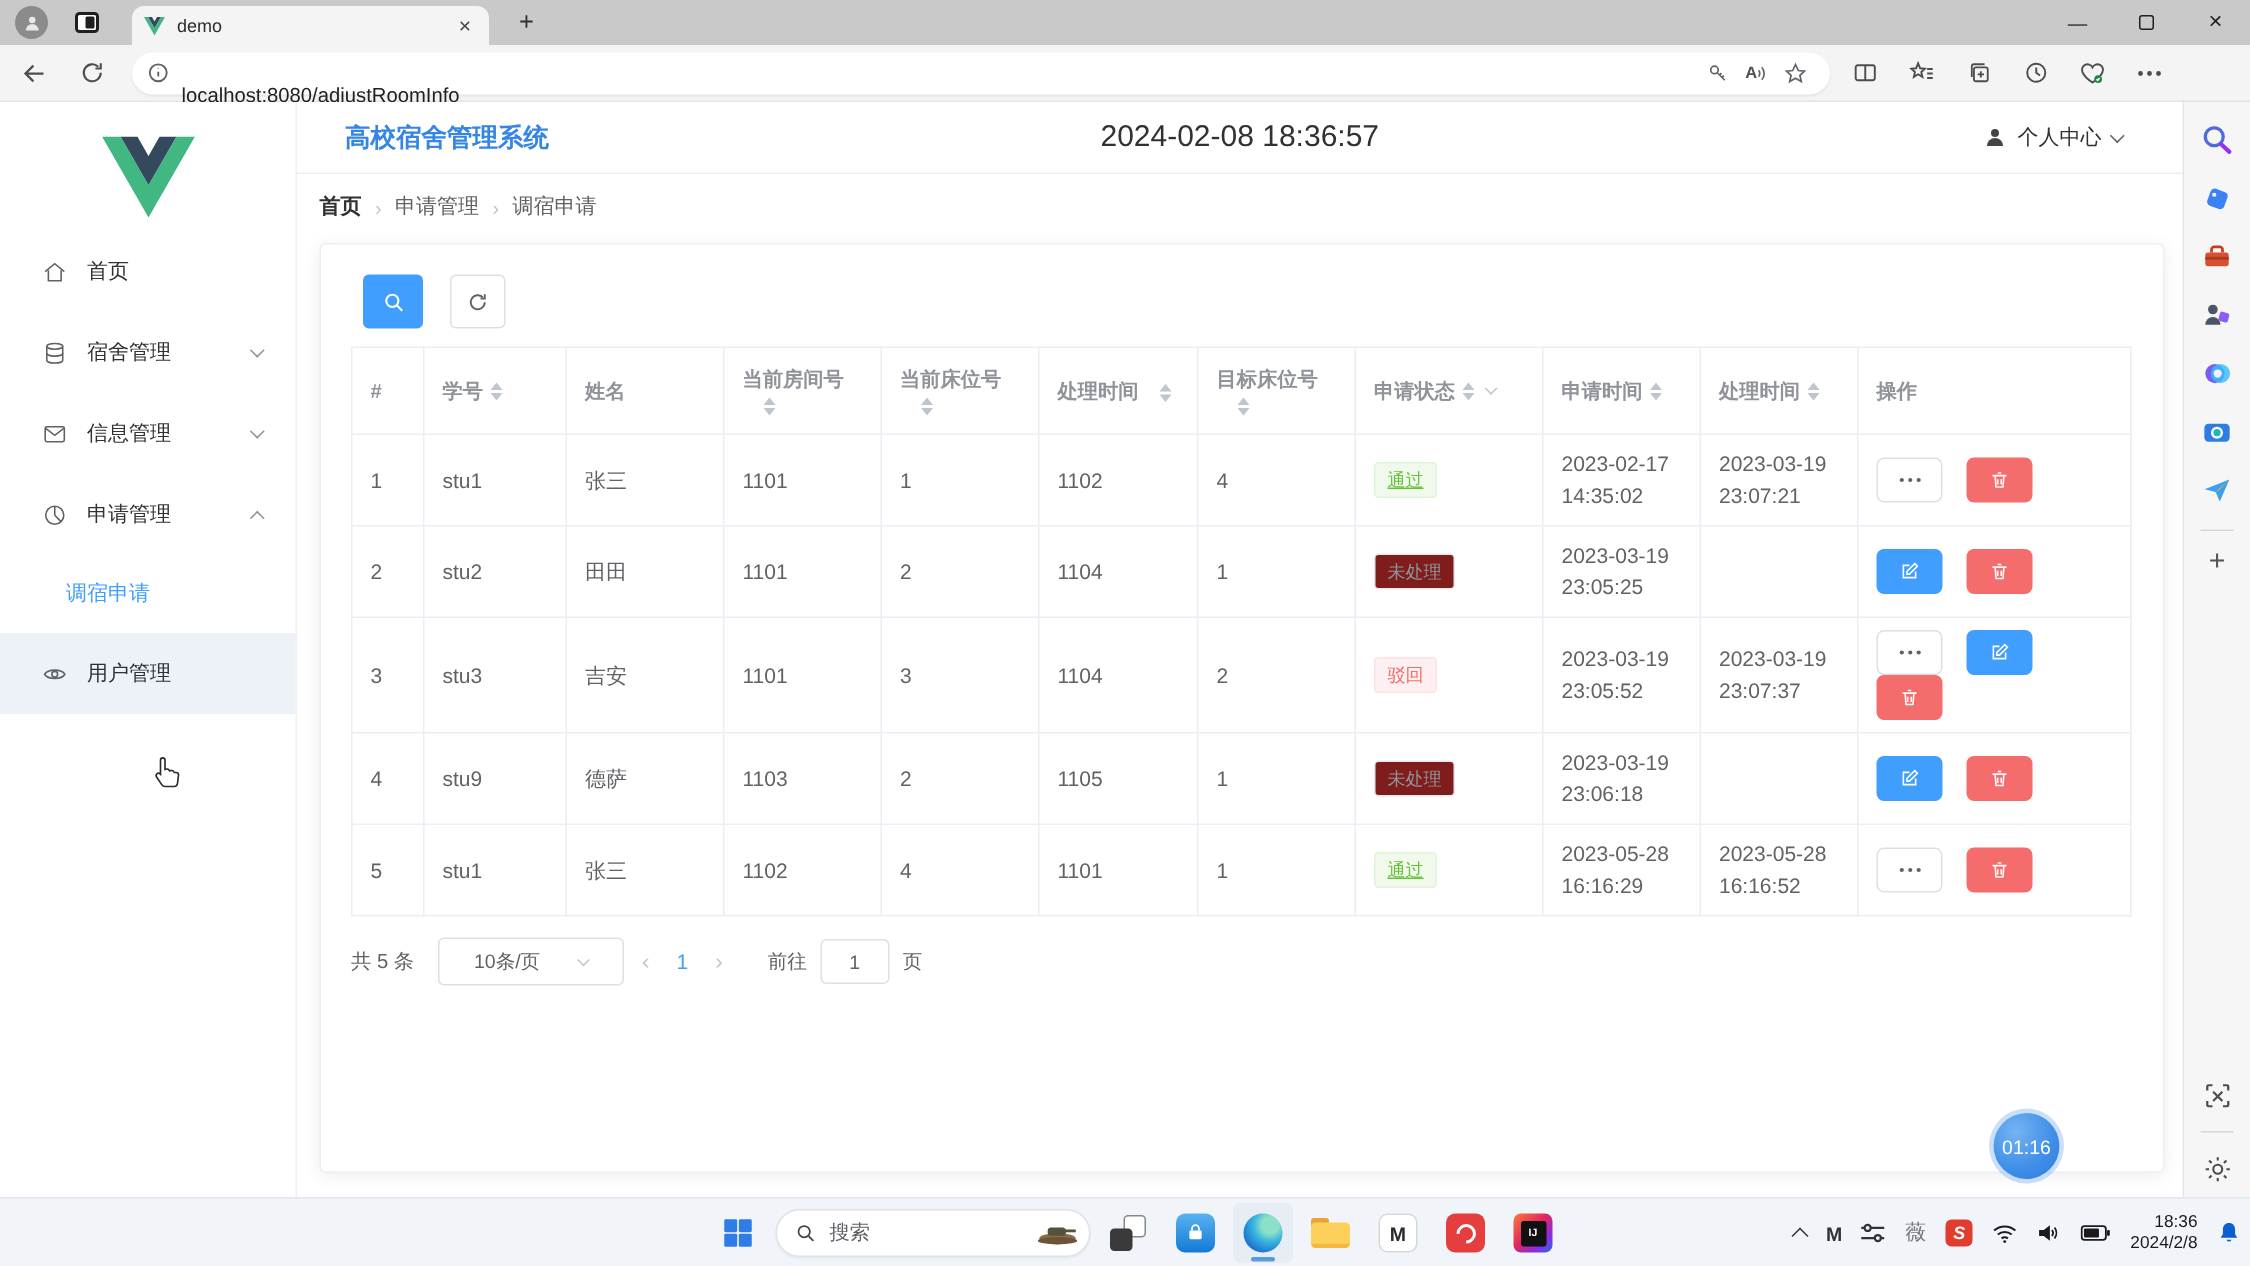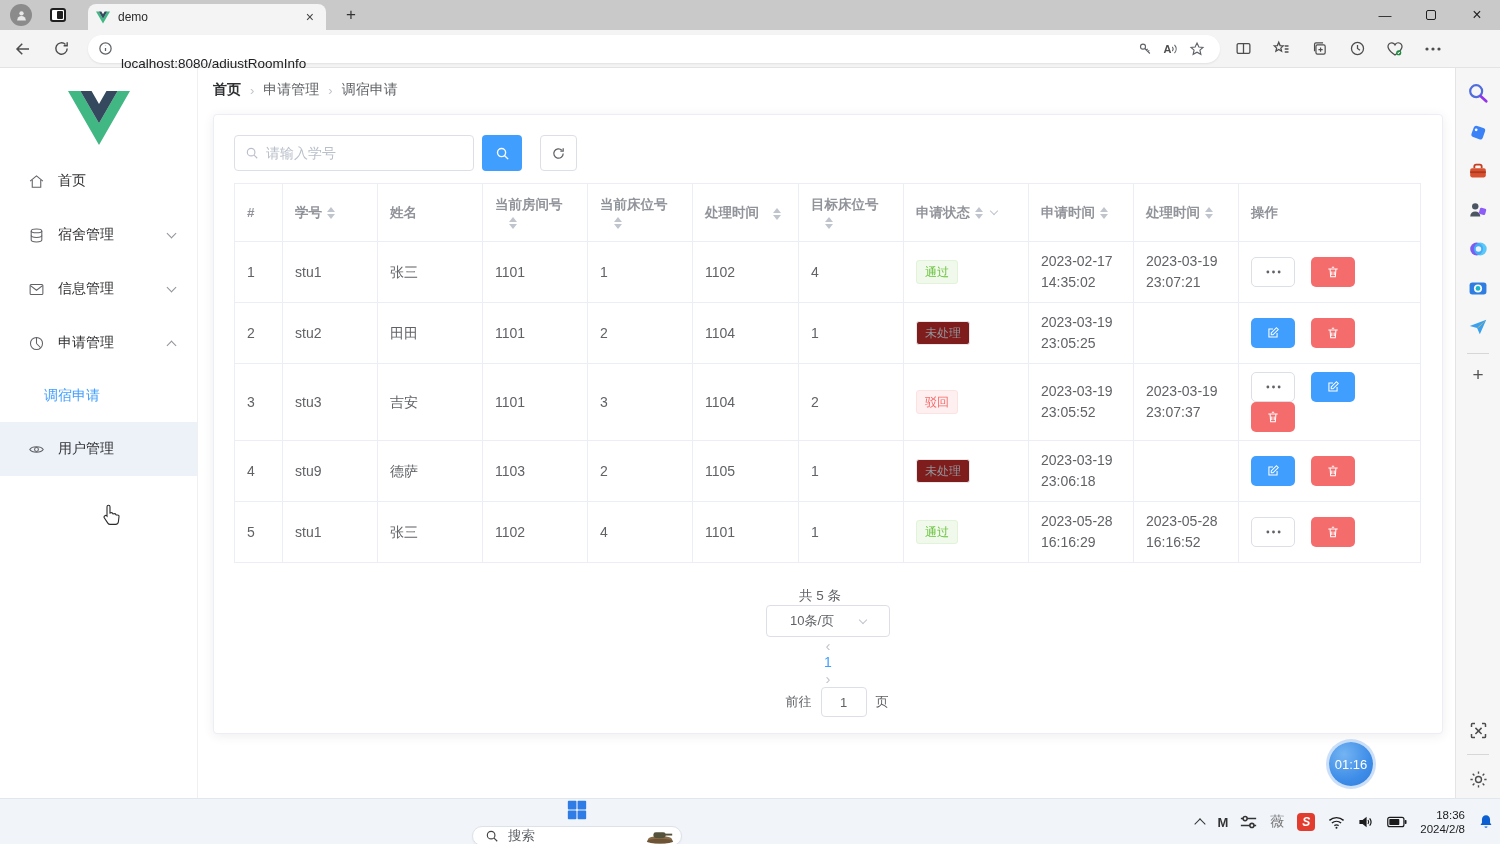--- a/index.html
+++ b/index.html
@@ -69,30 +69,30 @@
   th,td { border:1px solid #ebeef5; padding:8px 12px; text-align:left; vertical-align:middle; }
   th { color:#909399; font-weight:bold; height:58px; font-size:13.5px; }
   td { color:#606266; height:61px; line-height:21px; }
   .carets { display:inline-flex; flex-direction:column; vertical-align:middle; margin-left:5px; }
   .carets i { width:0; height:0; border-left:4px solid transparent; border-right:4px solid transparent; display:block;}
   .carets .cu { border-bottom:5px solid #c0c4cc; margin-bottom:2px;}
   .carets .cd { border-top:5px solid #c0c4cc; }
   .th-block .carets { margin:3px 0 0 14px; }
   .fchev { display:inline-block; width:6px; height:6px; border-right:1.3px solid #c0c4cc; border-bottom:1.3px solid #c0c4cc; transform:rotate(45deg); margin-left:8px; vertical-align:middle; margin-top:-3px;}
   .tag { display:inline-block; padding:0 8px; line-height:22px; border-radius:3px; font-size:12px; }
-  .tag-success { color:#67c23a; background:#f0f9eb; border:1px solid #e1f3d8; }
+  .tag-success { color:#67c23a; background:#f0f9eb; border:1px solid #e1f3d8;text-decoration:underline; }
   .tag-info { color:#909399; background:#7f1d1d; border:1px solid #e9e9eb; }
   .tag-danger { color:#f56c6c; background:#fef0f0; border:1px solid #fde2e2; }
   .abtn { width:44px; height:30px; border-radius:5px; display:inline-flex; align-items:center; justify-content:center; margin-right:12px; vertical-align:middle;}
   .abtn.more { background:#fff; border:1px solid #dcdfe6; }
   .abtn.edit { background:#409eff; }
   .abtn.del  { background:#f56c6c; }
 
   
-  .pagination { display:flex; align-items:center; margin-top:24px; font-size:13px; color:#606266;flex-direction:column; }
+  .pagination { display:flex; align-items:center; margin-top:14px; font-size:13px; color:#606266; }
   .pg-total { margin-right:16px; font-size:13.5px; }
   .pg-sizer { width:124px; height:32px; border:1px solid #dcdfe6; border-radius:4px; display:flex; align-items:center; justify-content:center; gap:26px; background:#fff;}
   .pg-arrow { color:#c0c4cc; font-size:15px; padding:0 12px; }
   .pg-cur { color:#409eff; font-size:14px; padding:0 6px; }
   .pg-goto { margin-left:18px; display:flex; align-items:center; gap:9px; }
   .pg-goto input { width:46px; height:30px; border:1px solid #dcdfe6; border-radius:4px; text-align:center; font-size:13px; color:#606266; outline:none; font-family:"Liberation Sans",sans-serif;}
 
   
   .edge-rail { width:45px; background:#f6f6f6; border-left:1px solid #e4e4e4; display:flex; flex-direction:column; align-items:center; padding-top:10px; }
   .rail-ic { width:30px; height:30px; display:flex; align-items:center; justify-content:center; margin-bottom:9px; }
@@ -102,21 +102,21 @@
   .rail-bottom-div { width:22px; height:1px; background:#d7d7d7; margin-bottom:9px; }
 
   
   .timer { position:absolute; left:1329px; top:742px; width:44px; height:44px; border-radius:50%;
     background:radial-gradient(circle at 34% 28%, #74b4f2, #3e8de8 60%, #2f7cd8);
     box-shadow:0 0 0 3px rgba(140,185,240,.45); color:#fff; font-size:13px;
     display:flex; align-items:center; justify-content:center; }
 
   
   .taskbar { height:46px; background:#f1f5fa; border-top:1px solid #e2e7ee; position:relative; }
-  .tb-center { position:absolute; left:472px; top:0; height:46px; display:flex; align-items:center; gap:5px;flex-direction:column; }
+  .tb-center { position:absolute; left:472px; top:0; height:46px; display:flex; align-items:center; gap:5px; }
   .tb-slot { width:40px; height:40px; display:flex; align-items:center; justify-content:center; border-radius:5px; position:relative;}
   .tb-slot.active { background:#e7edf5; }
   .tb-slot.active::after { content:""; position:absolute; bottom:1px; left:12px; width:16px; height:3px; border-radius:2px; background:#579bde; }
   .tb-search { width:210px; height:32px; background:#fff; border:1px solid #dde2ea; border-radius:16px; display:flex; align-items:center; padding:0 6px 0 12px; box-shadow:0 1px 2px rgba(0,0,0,.05);}
   .tb-search span { font-size:13.5px; color:#5f6368; margin-left:9px; flex:1;}
   .tray { position:absolute; right:6px; top:0; height:46px; display:flex; align-items:center; gap:13px; }
   .tray-ime { font-size:14px; color:#777; }
   .tray-m { font-size:13px; font-weight:bold; color:#333; letter-spacing:-1px;}
   .tray-s { width:18px; height:18px; background:#e23c2f; border-radius:4px; color:#fff; font-size:12px; font-weight:bold; display:flex; align-items:center; justify-content:center; font-style:italic;}
   .tray-time { text-align:right; font-size:11.5px; color:#1b1b1b; line-height:1.25; }
@@ -303,39 +303,44 @@
 
 
       <div class="hand-cursor">
         <svg width="17" height="21" viewBox="0 0 17 21">
             <path d="M5.5 1.2c.9 0 1.5.7 1.5 1.6v6.2l1.2-.3c.5-.1 1 .1 1.3.5l.5.7 1.3-.2c.6-.1 1.2.2 1.5.7l.4.6h1.3c.9 0 1.6.7 1.5 1.6l-.6 5.2c-.1 1.5-1.3 2.6-2.8 2.6H7.2c-1 0-1.9-.5-2.4-1.3L1.4 14c-.5-.8-.3-1.8.5-2.3.6-.4 1.4-.3 1.9.2l.2.2V2.8c0-.9.6-1.6 1.5-1.6z" fill="#fff" stroke="#2b2b2b" stroke-width="1.1"></path>
           </svg>
       </div>
     </aside>
 
     <main class="main">
+      <div class="app-header">
+        <span class="sys-title">高校宿舍管理系统</span>
+        <span class="datetime">2024-02-08 18:36:57</span>
+        <span class="user-menu">
+          <svg width="16" height="16" viewBox="0 0 24 24">
+              <circle cx="12" cy="7" r="4" fill="#444"></circle>
+              <path d="M4 20a8 8 0 0 1 16 0z" fill="#444"></path>
+            </svg>
+          <span>个人中心</span>
+          <span class="chev" style="border-color:#606266;"></span>
+        </span>
+      </div>
 
       <div class="breadcrumb">
         <span class="bc-first">首页</span>
         <span class="bc-sep">›</span>
         <span class="bc-item">申请管理</span>
         <span class="bc-sep">›</span>
         <span class="bc-item">调宿申请</span>
       </div>
 
       <div class="card">
 
         <div class="search-row">
-          <div class="search-box">
-            <svg width="14" height="14" viewBox="0 0 24 24" fill="none" stroke="#b9bfc9" stroke-width="2">
-                <circle cx="10.5" cy="10.5" r="6.5"></circle>
-                <path d="M15.5 15.5 21 21"></path>
-              </svg>
-            <input type="text" placeholder="请输入学号" style="">
-          </div>
           <div class="btn-search">
             <svg width="15" height="15" viewBox="0 0 24 24" fill="none" stroke="#fff" stroke-width="2.2">
                 <circle cx="10.5" cy="10.5" r="6.5"></circle>
                 <path d="M15.5 15.5 21 21"></path>
               </svg>
           </div>
           <div class="btn-reset">
             <svg width="15" height="15" viewBox="0 0 24 24" fill="none" stroke="#606266" stroke-width="2">
                 <path d="M19.5 12a7.5 7.5 0 1 1-2.2-5.3"></path>
                 <polyline points="19.5 3.5 19.5 8 15 8"></polyline>

